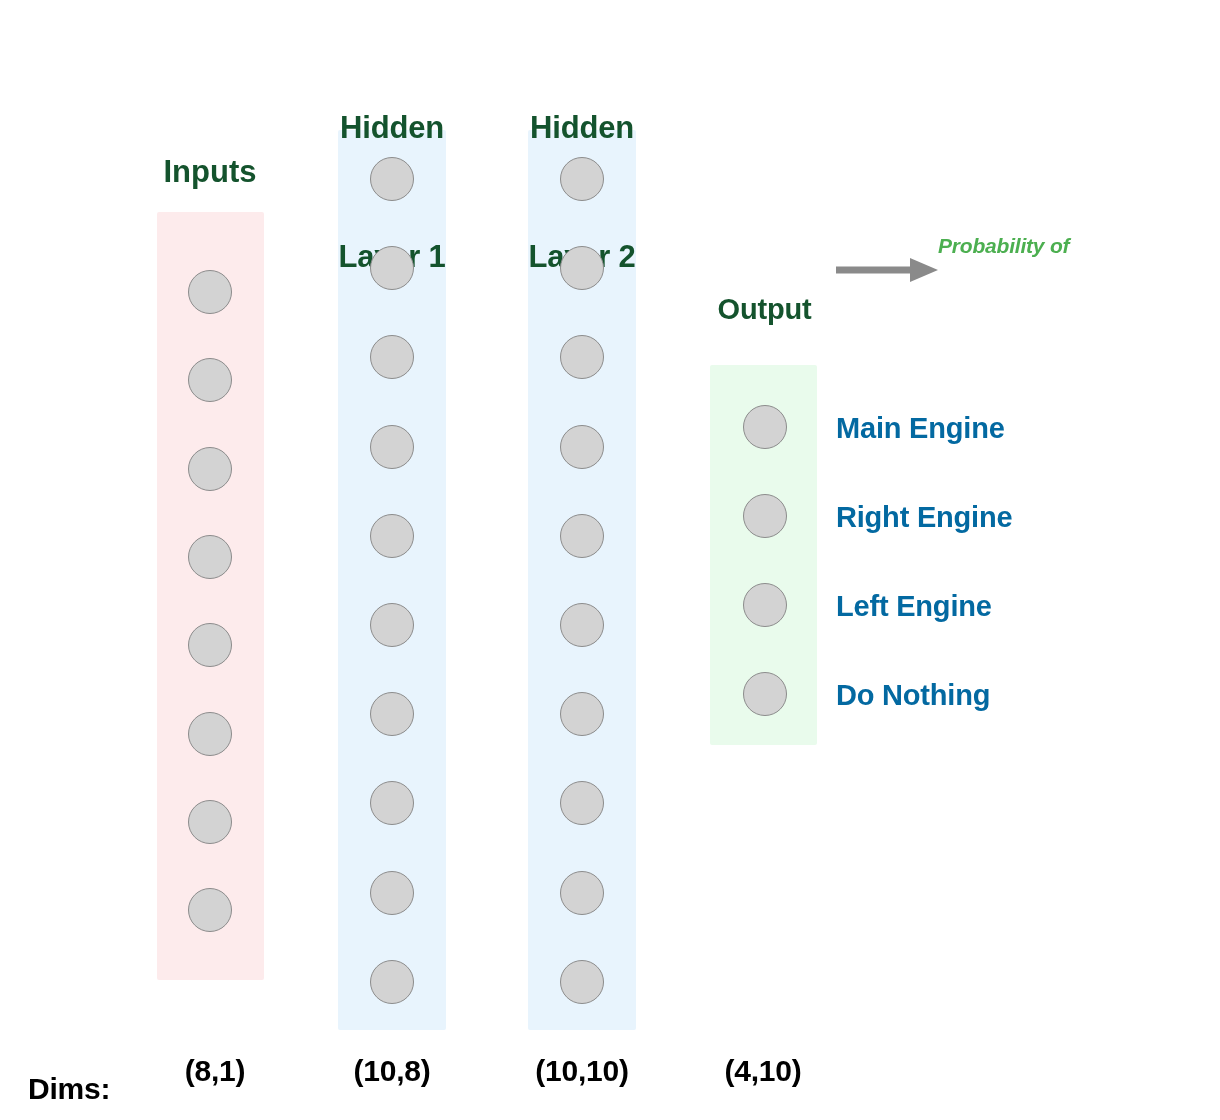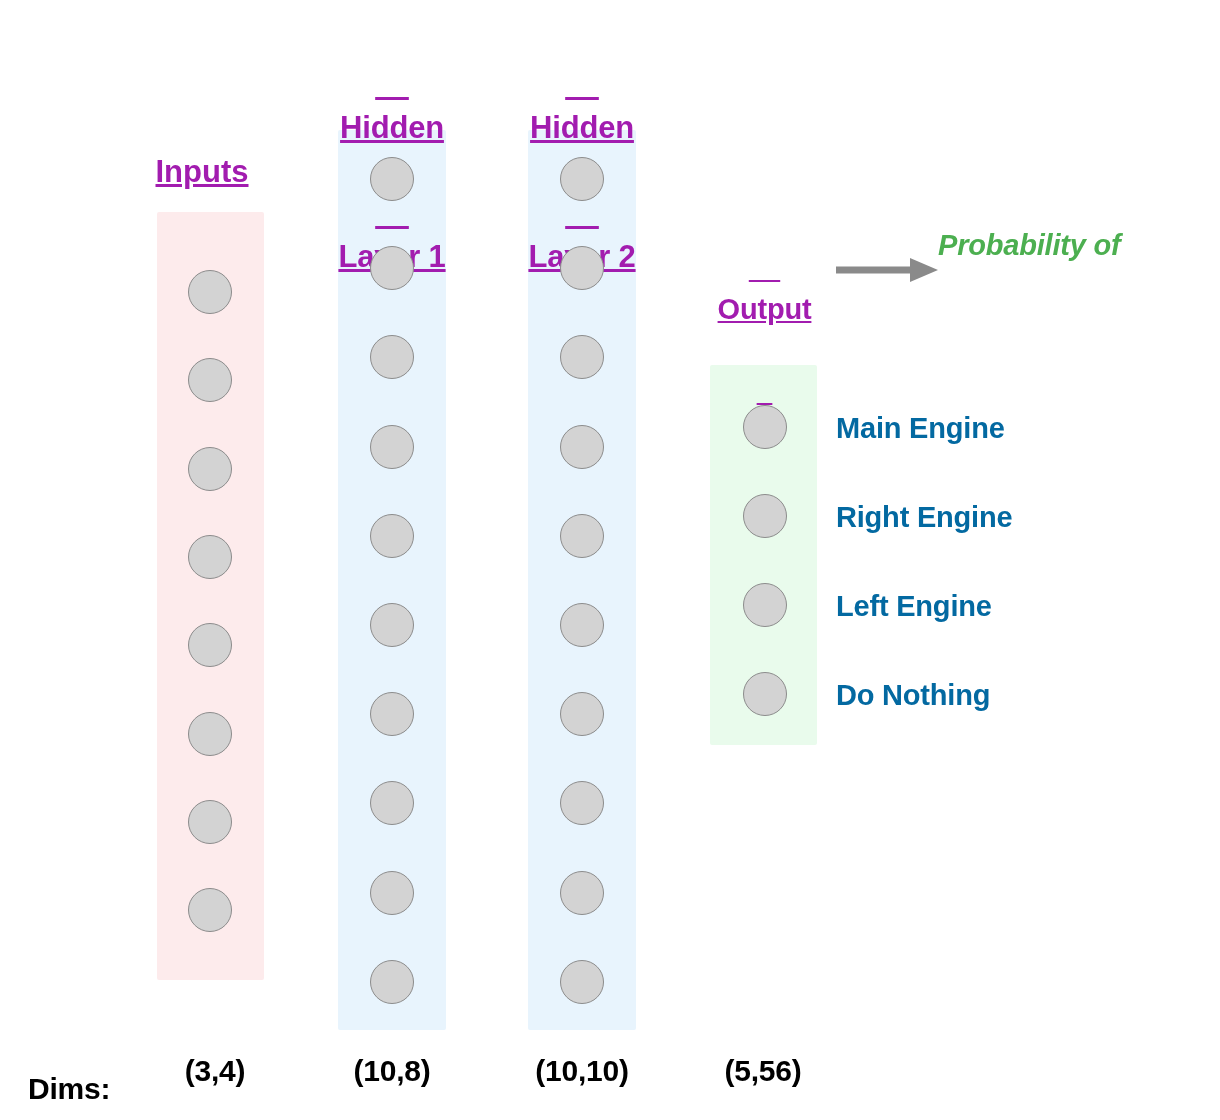--- a/index.html
+++ b/index.html
@@ -36,48 +36,47 @@
     height: 44px;
     border-radius: 50%;
     background: #d3d3d3;
     border: 1.5px solid #8c8c8c;
     box-sizing: border-box;
   }
 
   
   .label {
     position: absolute;
-    color: #a21caf;
+    color: #14532d;
     font-weight: bold;
     white-space: pre;
-    text-decoration: underline;
   }
   .col-title {
     font-size: 31px;
     line-height: 43px;
     text-align: center;
     letter-spacing: -0.2px;
   }
   .title-h1     { left: 282px; top: 20px;  width: 220px; }
   .title-h2     { left: 472px; top: 20px;  width: 220px; }
-  .title-inputs { left: 92px; top: 150px; width: 220px; font-size: 31px; line-height: 43px; text-align: center; }
+  .title-inputs { left: 100px; top: 150px; width: 220px; font-size: 31px; line-height: 43px; text-align: center; }
 
   .softmax-title {
     left: 672px; top: 207px; width: 185px;
     font-size: 29px;
     line-height: 41px;
     text-align: center;
     letter-spacing: -0.2px;
   }
 
   .prob-note {
     position: absolute;
     left: 938px; top: 225px; width: 270px;
     color: #4caf50;
-    font-size: 29px;
+    font-size: 21px;
     line-height: 41px;
     font-weight: bold;
     font-style: italic;
     letter-spacing: -0.2px;
   }
 
   
   .arrow-wrap { position: absolute; left: 834px; top: 252px; width: 104px; height: 36px; }
 
   
@@ -191,18 +190,18 @@
     </div>
 
   <div id="action-labels">
       <div class="action-label" style="top: 412px;">Main Engine</div>
       <div class="action-label" style="top: 501px;">Right Engine</div>
       <div class="action-label" style="top: 590px;">Left Engine</div>
       <div class="action-label" style="top: 679px;">Do Nothing</div>
     </div>
 
   <div class="dims-title">Dims:</div>
-  <div class="dims-value" style="left:135px">(3,4)</div>
+  <div class="dims-value" style="left:135px">(8,1)</div>
   <div class="dims-value" style="left:312px">(10,8)</div>
   <div class="dims-value" style="left:502px">(10,10)</div>
-  <div class="dims-value" style="left:683px">(5,56)</div>
+  <div class="dims-value" style="left:683px">(4,10)</div>
 
 </div>
 
 </body></html>

